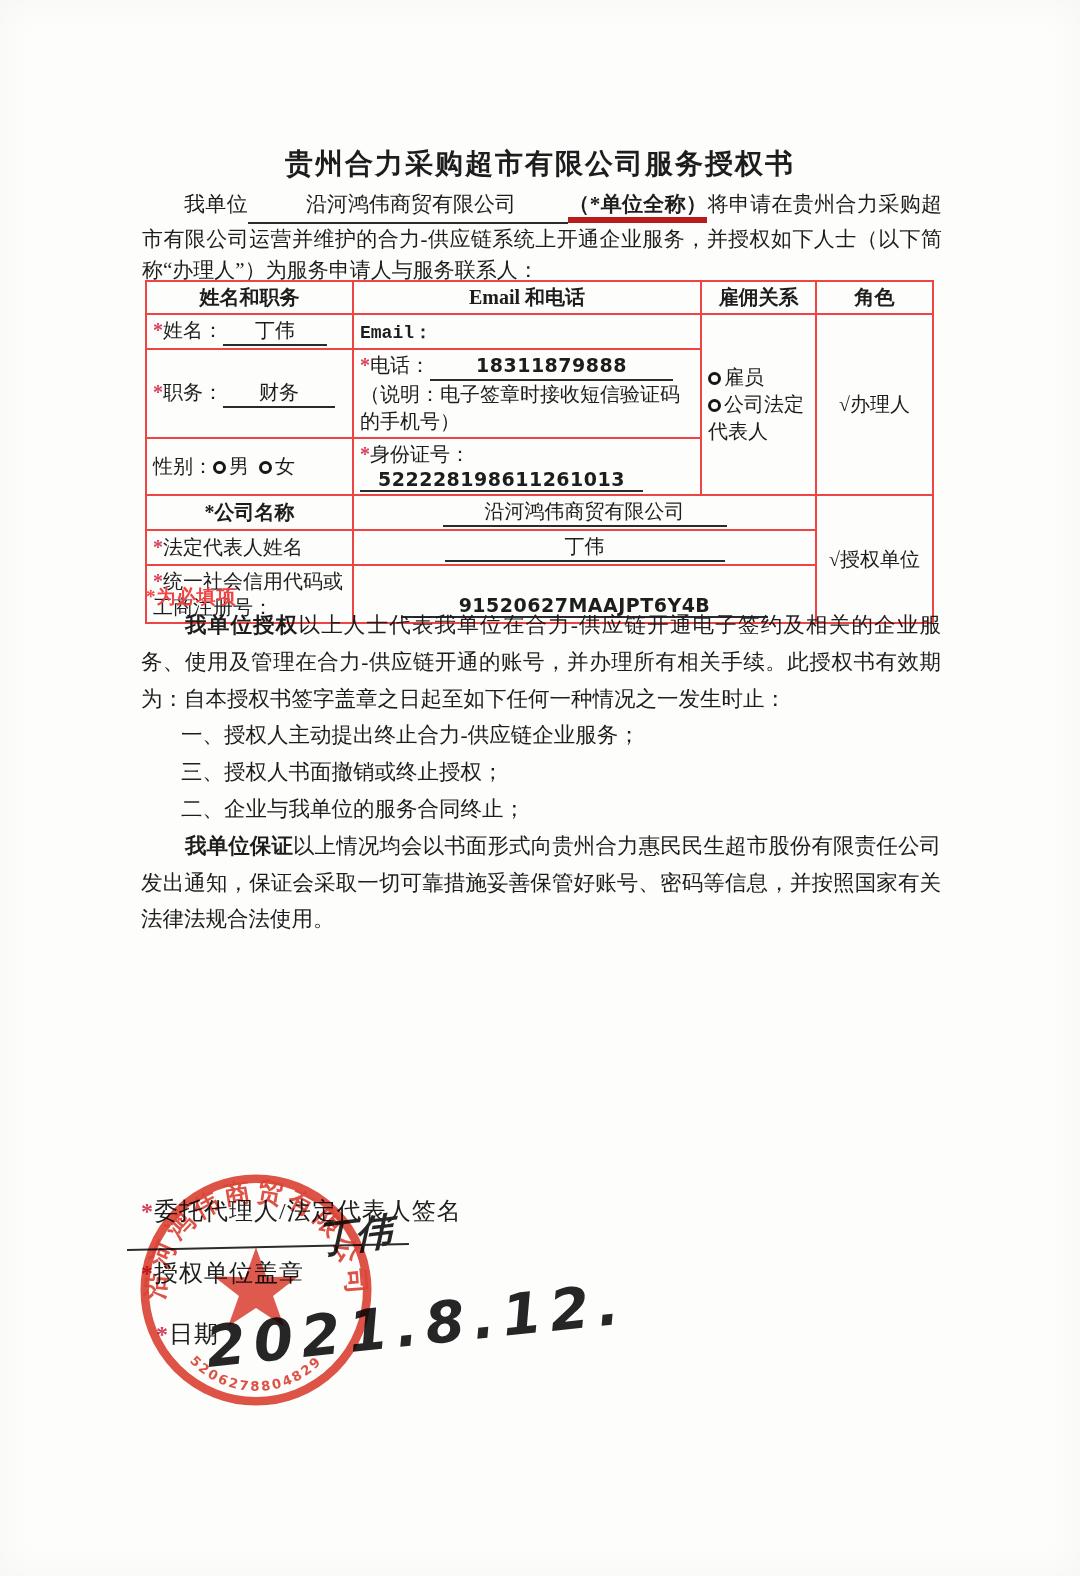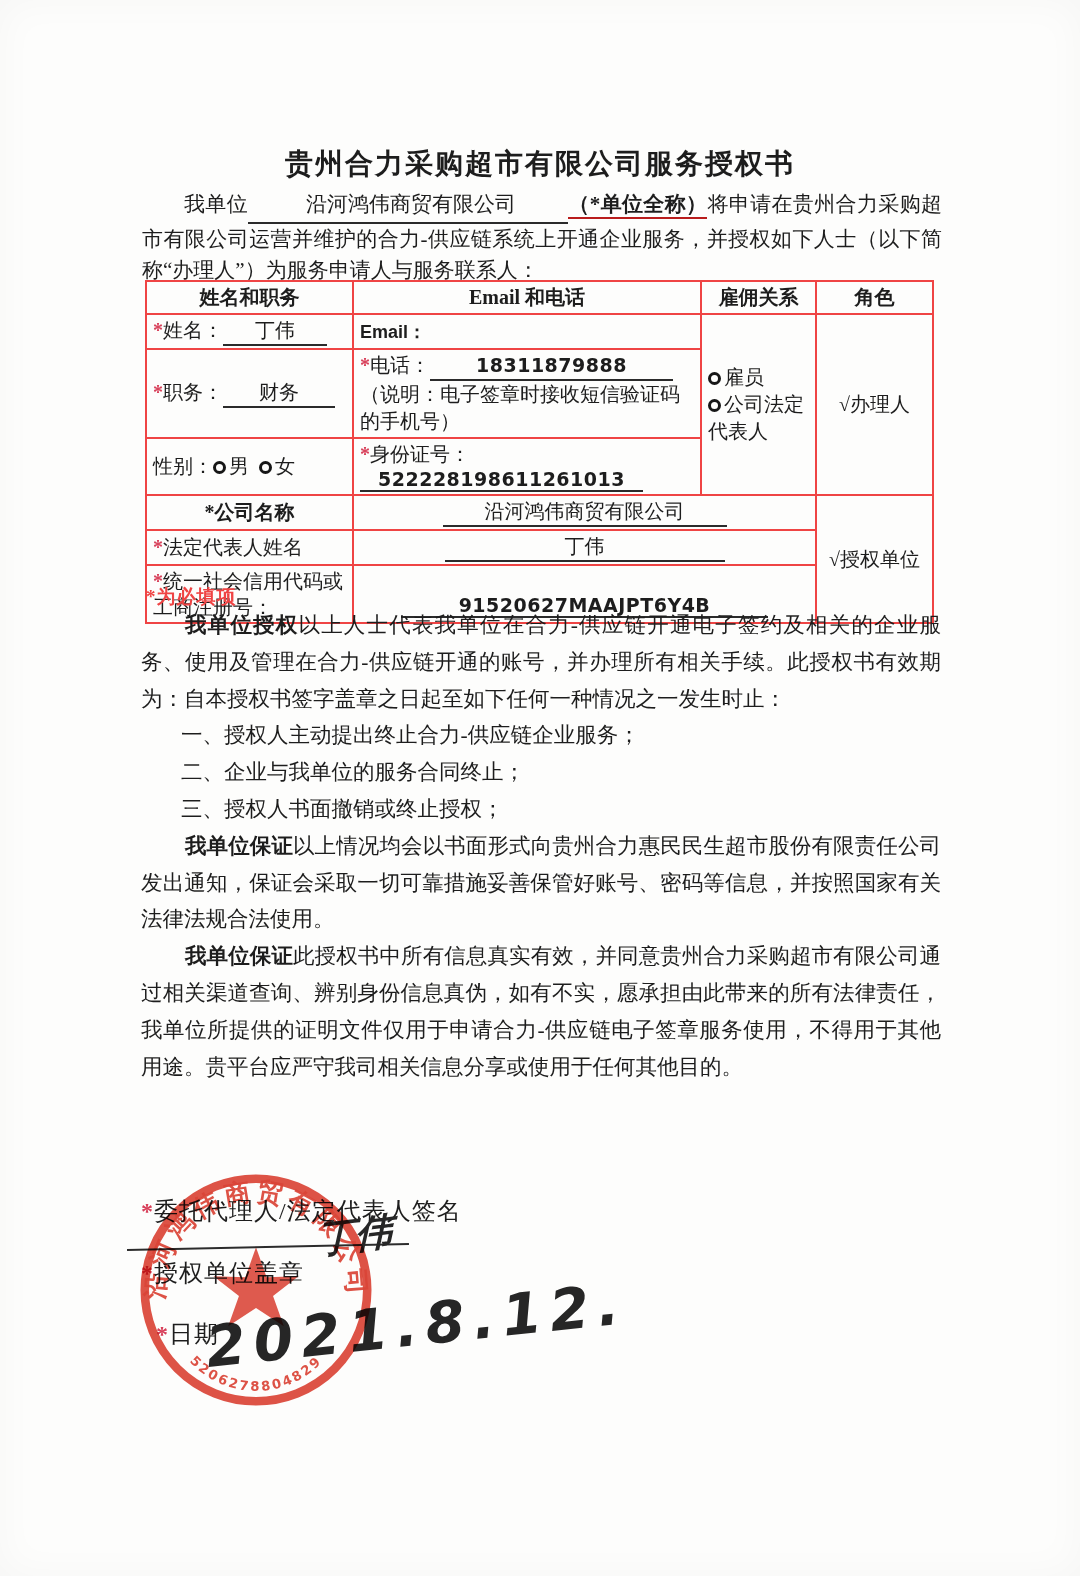--- a/index.html
+++ b/index.html
@@ -17,38 +17,38 @@
   }
   .intro {
     position:absolute; left:142px; top:189px; width:800px;
     font-size:21px; line-height:31.5px; text-align:justify;
     text-indent:42px;
   }
   .u-company {
     display:inline-block; text-indent:0;
     border-bottom:2px solid #2b2b2b; padding:0 52px 1px 58px;
   }
-  .u-note { font-weight:bold; border-bottom:2px solid #b91c1c; padding-bottom:1px; }
+  .u-note { font-weight:bold; border-bottom:6px solid #b91c1c; padding-bottom:1px; }
   .req { color:#d8405a; font-weight:bold; }
   
   table.form {
     position:absolute; left:145px; top:280px;
     border-collapse:collapse; table-layout:fixed;
   }
   table.form td {
     border:2px solid #ef4444; font-size:20px; vertical-align:middle;
     padding:2px 6px; overflow:hidden;
   }
   td.hdr { text-align:center; font-weight:bold; font-size:20px; }
   .val-u {
     display:inline-block; border-bottom:2px solid #2b2b2b;
     padding:0 26px 1px 26px; text-align:center;
   }
   .num { font-family:"DejaVu Sans","Liberation Sans",sans-serif; font-weight:bold; font-size:19px; letter-spacing:0.5px; }
-  .email-word { font-family:Liberation Sans, sans-serif; font-weight:bold; font-size:18px; }
+  .email-word { font-family:Liberation Mono, monospace; font-weight:bold; font-size:18px; }
   .ring {
     display:inline-block; width:13px; height:13px; border:3.5px solid #161616;
     border-radius:50%; vertical-align:-1px; margin-right:3px;
   }
   .opt { line-height:27px; }
   .role-cell { text-align:center; font-size:20px;border-radius:10px; }
   .center-val { text-align:center; }
   .note-small { font-size:19.5px; line-height:27px; }
   .req-note {
     position:absolute; left:146px; top:584px; font-size:19px;
@@ -142,24 +142,23 @@
       <td colspan="2" class="center-val" style="vertical-align:bottom; padding-bottom:4px"><span class="val-u num" style="padding:0 58px">91520627MAAJPT6Y4B</span></td>
     </tr>
   </tbody>
     </table>
 
   <div class="req-note">*为必填项</div>
 
   <div class="bodytext">
     <p class="par"><span class="lead">我单位授权</span><span>以上人士代表我单位在合力-供应链开通电子签约及相关的企业服务、使用及管理在合力-供应链开通的账号，并办理所有相关手续。此授权书有效期为：自本授权书签字盖章之日起至如下任何一种情况之一发生时止：</span></p>
     <p class="item">一、授权人主动提出终止合力-供应链企业服务；</p>
+    <p class="item">三、授权人书面撤销或终止授权；</p>
     <p class="item">二、企业与我单位的服务合同终止；</p>
-    <p class="item">三、授权人书面撤销或终止授权；</p>
     <p class="par"><span class="lead">我单位保证</span><span>以上情况均会以书面形式向贵州合力惠民民生超市股份有限责任公司发出通知，保证会采取一切可靠措施妥善保管好账号、密码等信息，并按照国家有关法律法规合法使用。</span></p>
-    <p class="par"><span class="lead">我单位保证</span><span>此授权书中所有信息真实有效，并同意贵州合力采购超市有限公司通过相关渠道查询、辨别身份信息真伪，如有不实，愿承担由此带来的所有法律责任，我单位所提供的证明文件仅用于申请合力-供应链电子签章服务使用，不得用于其他用途。贵平台应严守我司相关信息分享或使用于任何其他目的。</span></p>
   </div>
 
   <div class="sig-label" style="left:141px; top:1195px;"><span class="req">*</span><span>委托代理人/法定代表人签名</span></div>
   <div class="sign-line"></div>
   <div class="sign-name handwriting">丁伟</div>
 
   <div class="sig-label" style="left:141px; top:1257px;"><span class="req">*</span><span>授权单位盖章</span></div>
 
   <div class="sig-label" style="left:156px; top:1318px;"><span class="req">*</span><span>日期：</span></div>
   <div class="date-value handwriting">2021.8.12.</div>

